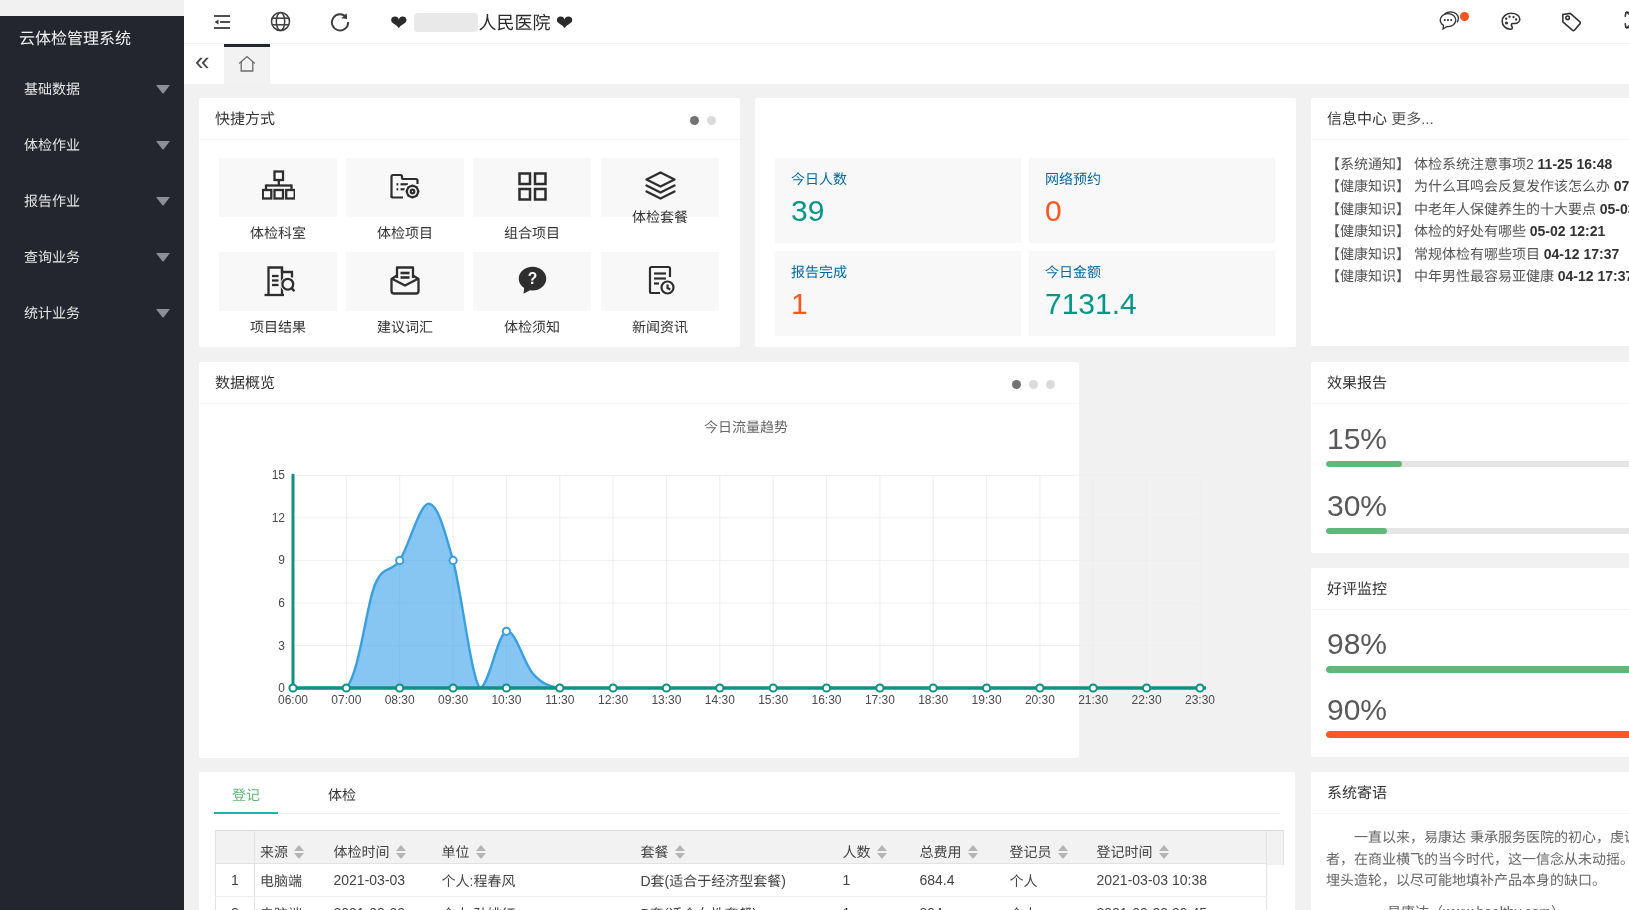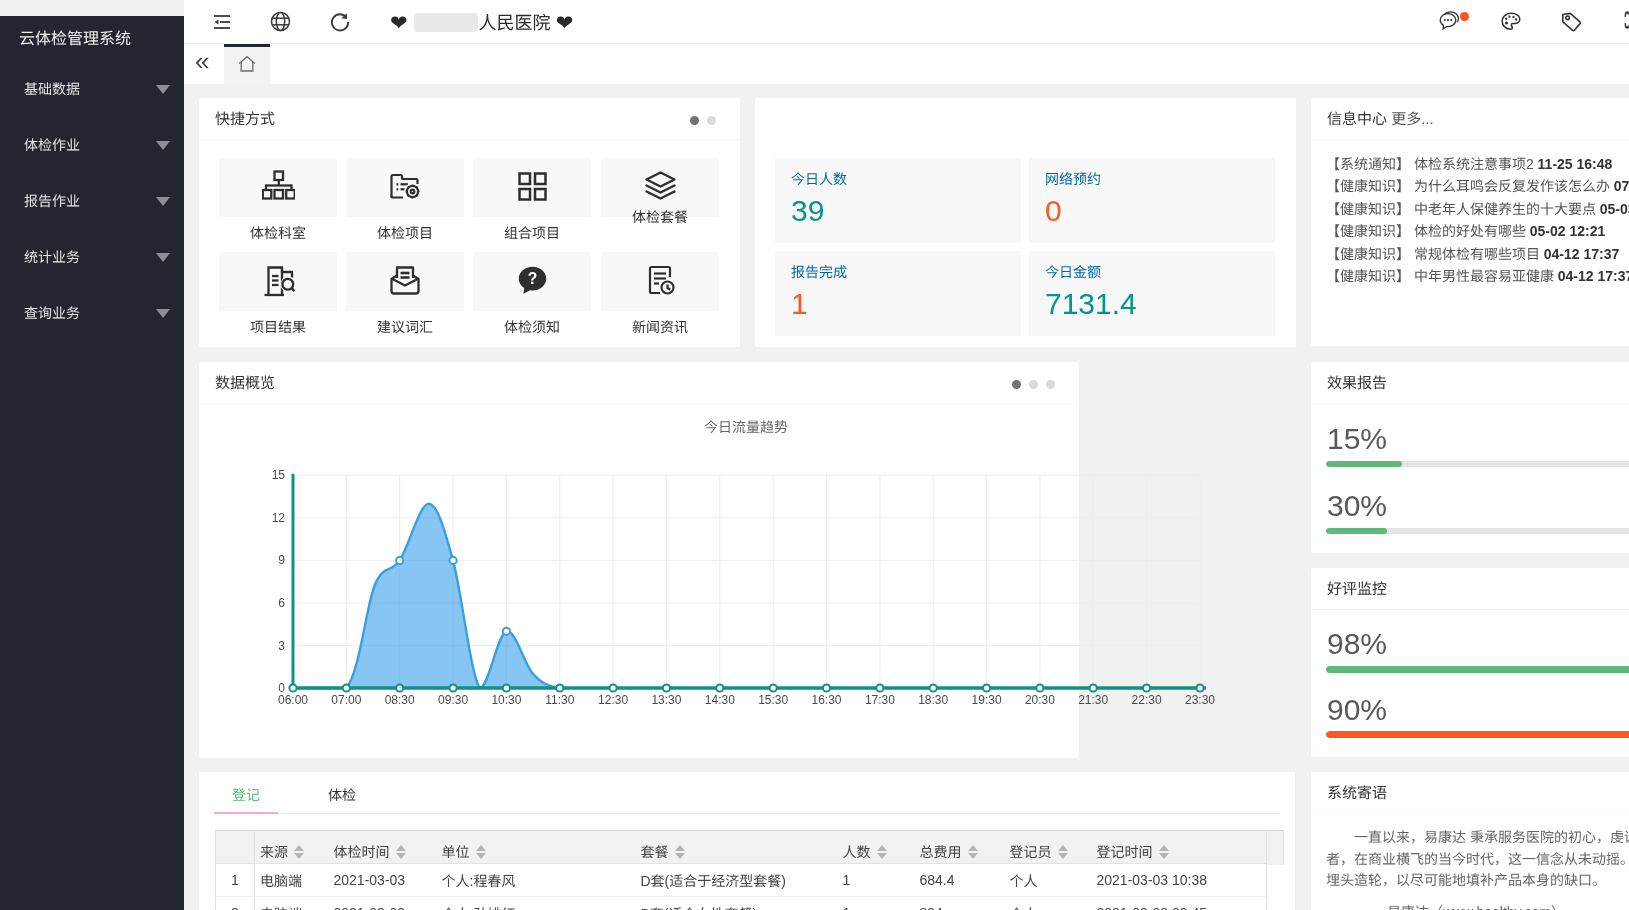--- a/index.html
+++ b/index.html
@@ -48,22 +48,22 @@
 .st::after{content:"";position:absolute;left:0;bottom:0;border-left:5px solid transparent;border-right:5px solid transparent;border-top:6px solid #b4b4b4;}
 #tpatch{position:absolute;left:1068px;top:58px;width:17px;height:35px;background:#f2f2f2;border-top:1px solid #d9d9d9;border-right:1px solid #e2e2e2;}
 </style>
 </head>
 <body>
 <div id="sidebar">
   <div id="logo">云体检管理系统</div>
   <div class="menu-item">基础数据<span class="tri"></span></div>
   <div class="menu-item">体检作业<span class="tri"></span></div>
   <div class="menu-item">报告作业<span class="tri"></span></div>
+  <div class="menu-item">查询业务<span class="tri"></span></div>
   <div class="menu-item">统计业务<span class="tri"></span></div>
-  <div class="menu-item">查询业务<span class="tri"></span></div>
 </div>
 <div id="topbar"></div>
 <div id="tabbar"></div>
 <div id="hometab"></div>
 
 <svg class="hicon" style="left:212px;" viewBox="0 0 20 20" fill="none" stroke="#3c3c3c" stroke-width="1.8">
     <line x1="2" y1="4" x2="18" y2="4"></line>
     <line x1="8" y1="10" x2="18" y2="10"></line>
     <line x1="2" y1="16" x2="18" y2="16"></line>
     <path d="M6.5,7.5 L2.5,10 L6.5,12.5 Z" fill="#3c3c3c" stroke="none"></path>
@@ -338,21 +338,21 @@
       <div class="pfill green" style="width:498px;height:7px;"></div>
     </div>
   <div class="pct" style="top:125px;">90%</div>
   <div class="pbar" style="top:163px;height:7px;">
       <div class="pfill red" style="width:457px;height:7px;"></div>
     </div>
 </div>
 
 <div class="card" style="left:199px;top:772px;width:1096px;height:290px;">
   <div style="position:absolute;left:15px;top:0;width:1066px;height:42px;border-bottom:1px solid #eee;"></div>
-  <div style="position:absolute;left:15px;top:0;width:64px;height:42px;line-height:46px;text-align:center;font-size:14px;color:#5fb878;border-bottom:2px solid #f9a8d4;">登记</div>
+  <div style="position:absolute;left:15px;top:0;width:64px;height:42px;line-height:46px;text-align:center;font-size:14px;color:#5fb878;border-bottom:2px solid #14b8a6;">登记</div>
   <div style="position:absolute;left:111px;top:0;width:64px;height:32px;line-height:46px;text-align:center;font-size:14px;color:#333;">体检</div>
   <table id="dtable">
     <thead>
       <tr>
         <th style="width:39px;"></th>
         <th style="width:74px;">来源<span class="st"></span></th>
         <th style="width:108px;">体检时间<span class="st"></span></th>
         <th style="width:199px;">单位<span class="st"></span></th>
         <th style="width:202px;">套餐<span class="st"></span></th>
         <th style="width:77px;">人数<span class="st"></span></th>

